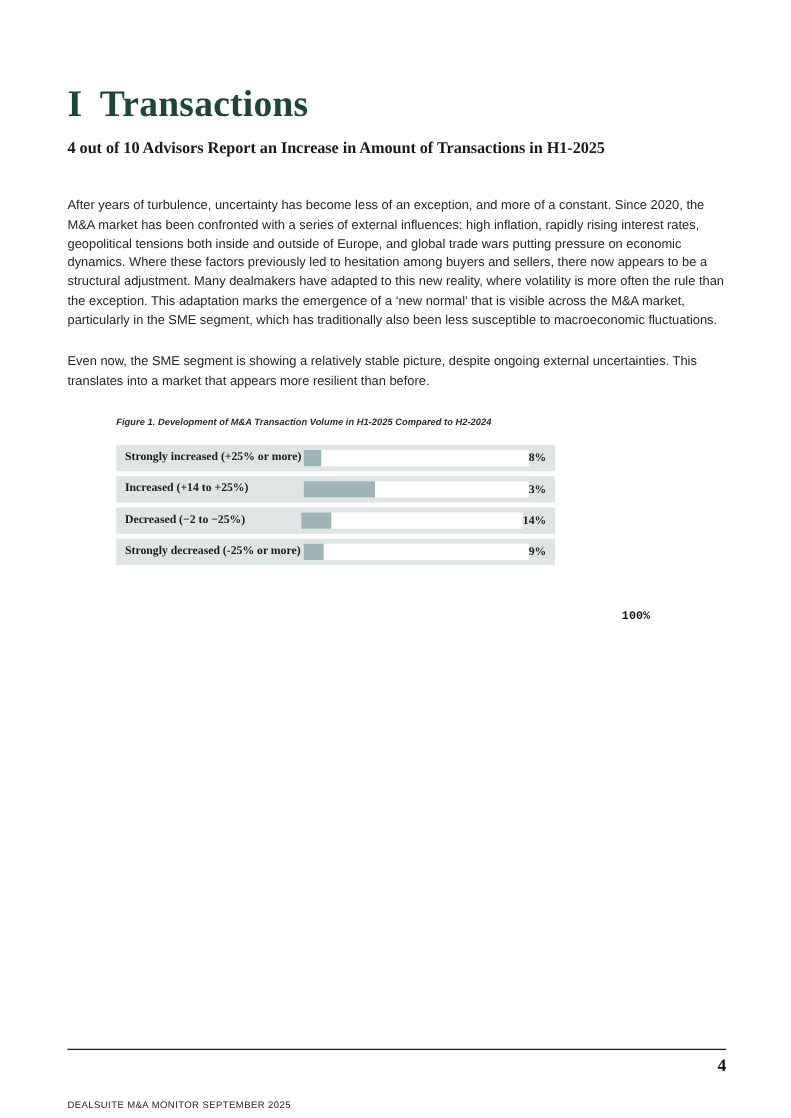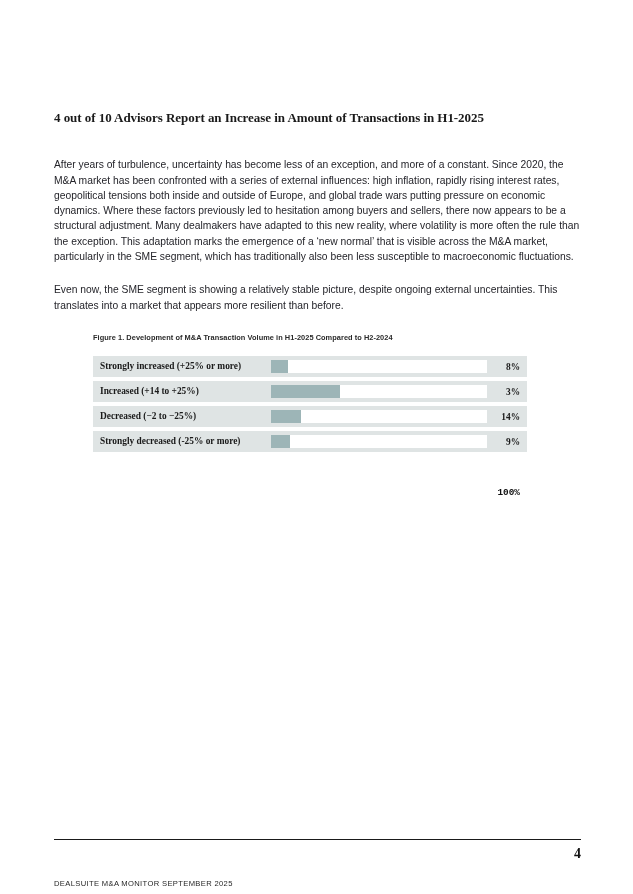--- a/index.html
+++ b/index.html
@@ -64,33 +64,34 @@
   }
   .para-1 { top: 147px; }
   .para-2 { top: 272px; }
 
   
   .figure-caption {
     position: absolute;
     left: 93px;
     top: 333px;
     font-family: "Liberation Sans", sans-serif;
+    font-style: italic;
     font-weight: bold;
     font-size: 7.4px;
     line-height: 10px;
     color: #2a2a2a;
     letter-spacing: 0.05px;
     white-space: nowrap;
   }
 
   .chart {
     position: absolute;
     left: 93px;
     top: 356px;
-    width: 434px;
+    width: 351px;
   }
   .chart-row {
     position: relative;
     height: 21px;
     margin-bottom: 4px;
     background: #dfe4e4;
     display: flex;
     align-items: center;
   }
   .row-label {
@@ -170,20 +171,21 @@
     font-weight: bold;
     font-size: 14px;
     color: #111111;
   }
 </style>
 </head>
 <body>
 
 <div class="page">
 
+  <h1 class="chapter-title"><span class="chapter-num">I</span><span>Transactions</span></h1>
 
   <h2 class="subtitle">4 out of 10 Advisors Report an Increase in Amount of Transactions in H1-2025</h2>
 
   <p class="body-block para-1">After years of turbulence, uncertainty has become less of an exception, and more of a constant. Since 2020, the M&amp;A market has been confronted with a series of external influences: high inflation, rapidly rising interest rates, geopolitical tensions both inside and outside of Europe, and global trade wars putting pressure on economic dynamics. Where these factors previously led to hesitation among buyers and sellers, there now appears to be a structural adjustment. Many dealmakers have adapted to this new reality, where volatility is more often the rule than the exception. This adaptation marks the emergence of a ‘new normal’ that is visible across the M&amp;A market, particularly in the SME segment, which has traditionally also been less susceptible to macroeconomic fluctuations.</p>
   <p class="body-block para-2">Even now, the SME segment is showing a relatively stable picture, despite ongoing external uncertainties. This translates into a market that appears more resilient than before.</p>
 
   <div class="figure-caption">Figure 1. Development of M&amp;A Transaction Volume in H1-2025 Compared to H2-2024</div>
 
   <div class="chart">
 

